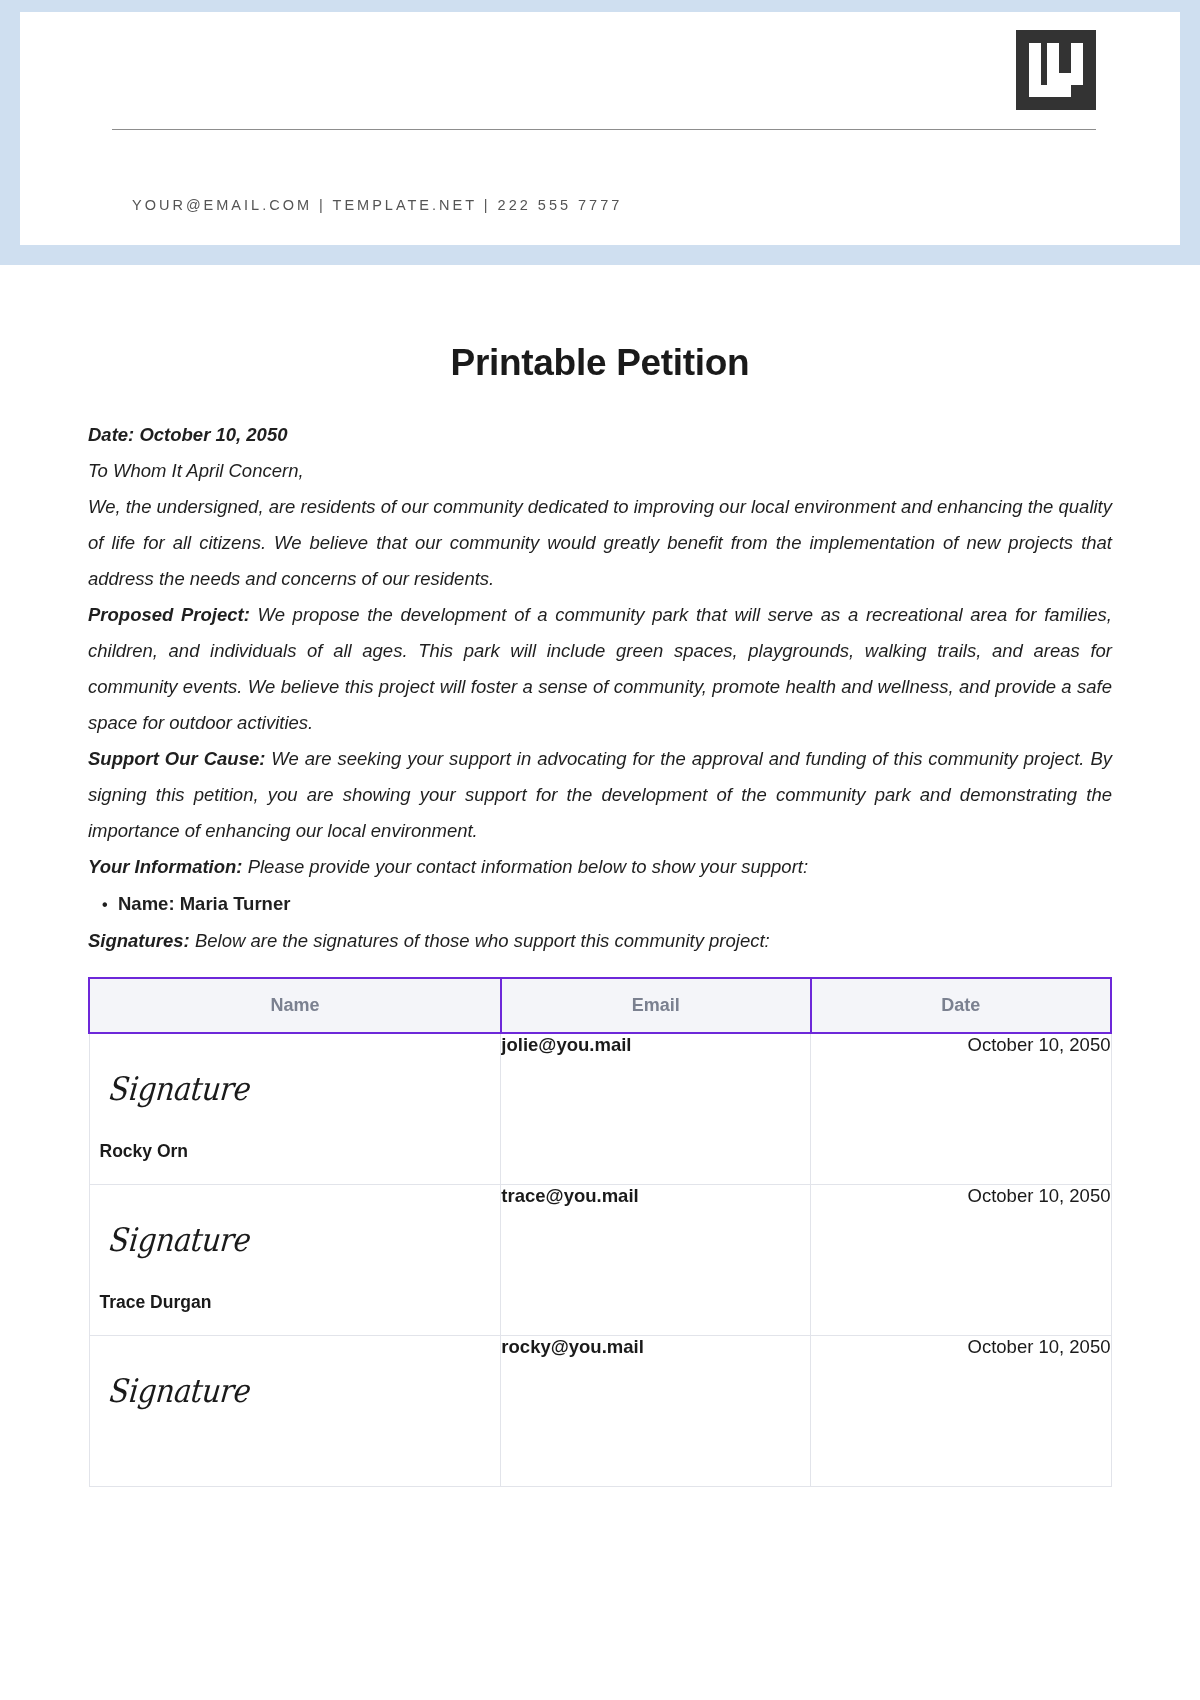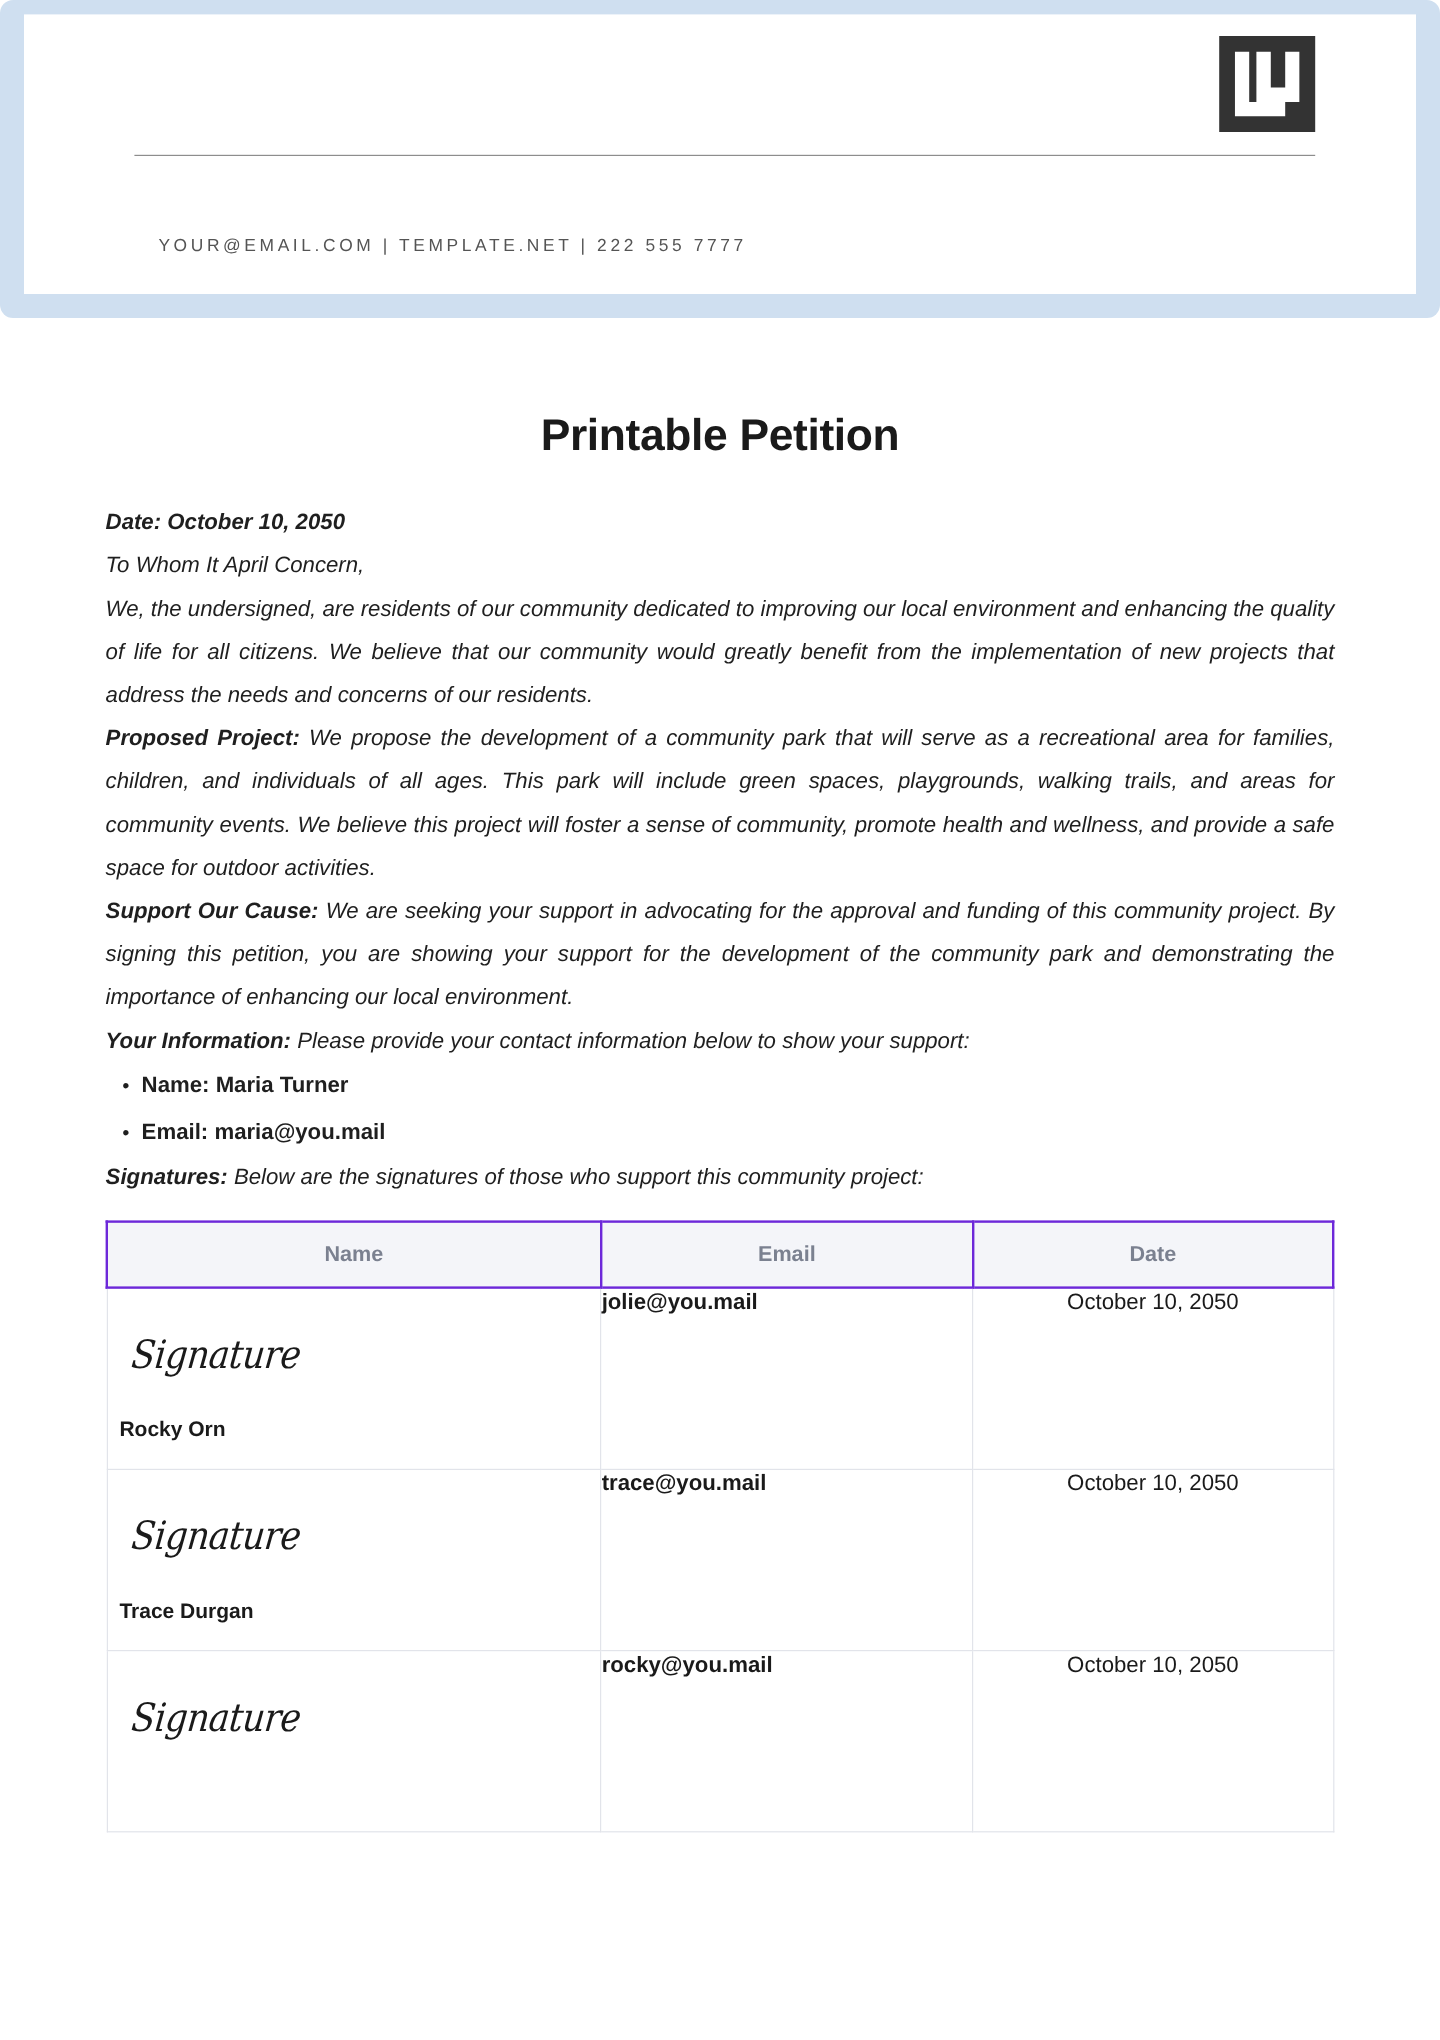--- a/index.html
+++ b/index.html
@@ -18,21 +18,20 @@
     background: #ffffff;
     overflow: hidden;
   }
 
   
   .letterhead-band {
     width: 1200px;
     height: 265px;
     background: #cfdff0;
     padding: 12px 20px 20px 20px;
-    border-radius: 11px;
   }
   .letterhead-card {
     width: 100%;
     height: 100%;
     background: #ffffff;
     position: relative;
   }
   .logo-mark {
     position: absolute;
     top: 18px;
@@ -157,21 +156,21 @@
     font-weight: bold;
     color: #1a1a1a;
   }
   .email-cell {
     font-size: 18.5px;
     font-weight: bold;
     color: #1a1a1a;
     padding-top: 22px;
   }
   .date-cell {
-    text-align: center;
+    text-align: right;
     font-size: 18.5px;
     font-weight: 400;
     color: #1a1a1a;
     padding-top: 22px;
   }
 </style>
 </head>
 <body>
 
 <div class="page">
@@ -211,21 +210,20 @@
     <p class="para">
       <span class="lead">Support Our Cause:</span><span> We are seeking your support in advocating for the approval and funding of this community project. By signing this petition, you are showing your support for the development of the community park and demonstrating the importance of enhancing our local environment.</span>
     </p>
 
     <p class="para plain">
       <span class="lead">Your Information:</span><span> Please provide your contact information below to show your support:</span>
     </p>
 
     <ul class="bullets">
       <li>Name: Maria Turner</li>
-      <li>Email: maria@you.mail</li>
     </ul>
 
     <p class="para plain">
       <span class="lead">Signatures:</span><span> Below are the signatures of those who support this community project:</span>
     </p>
 
     <table class="sig-table">
       <thead>
         <tr>
           <th class="col-name">Name</th>

